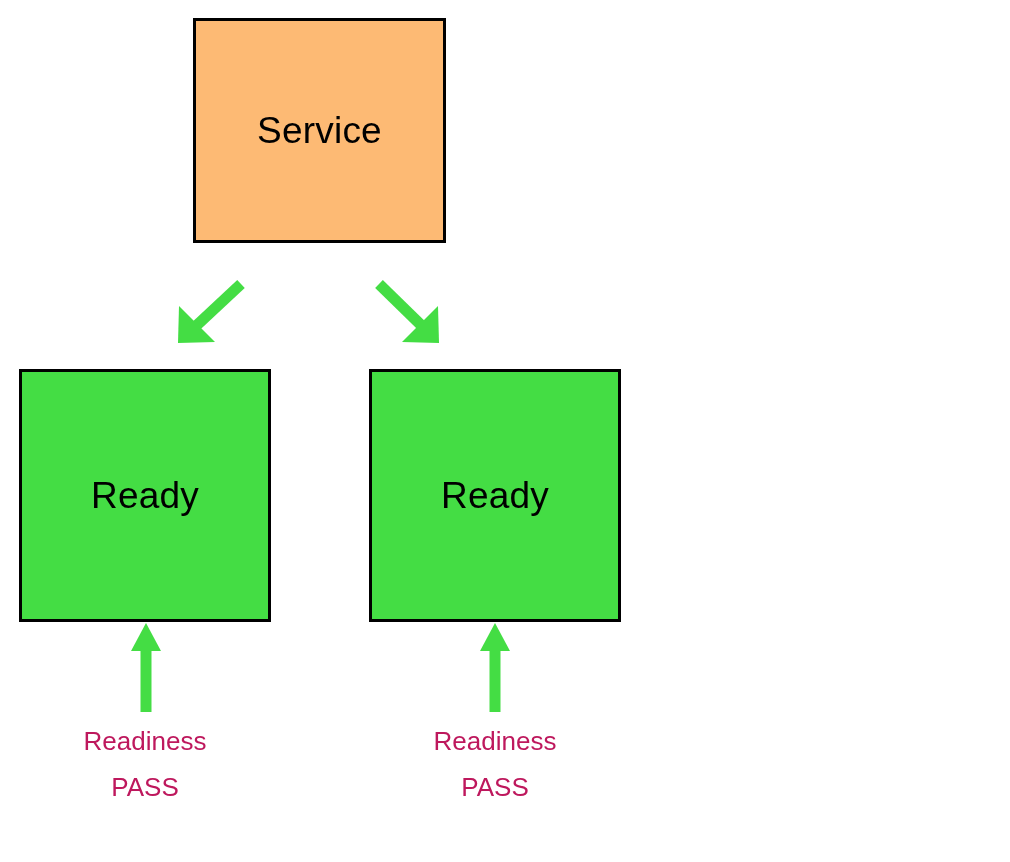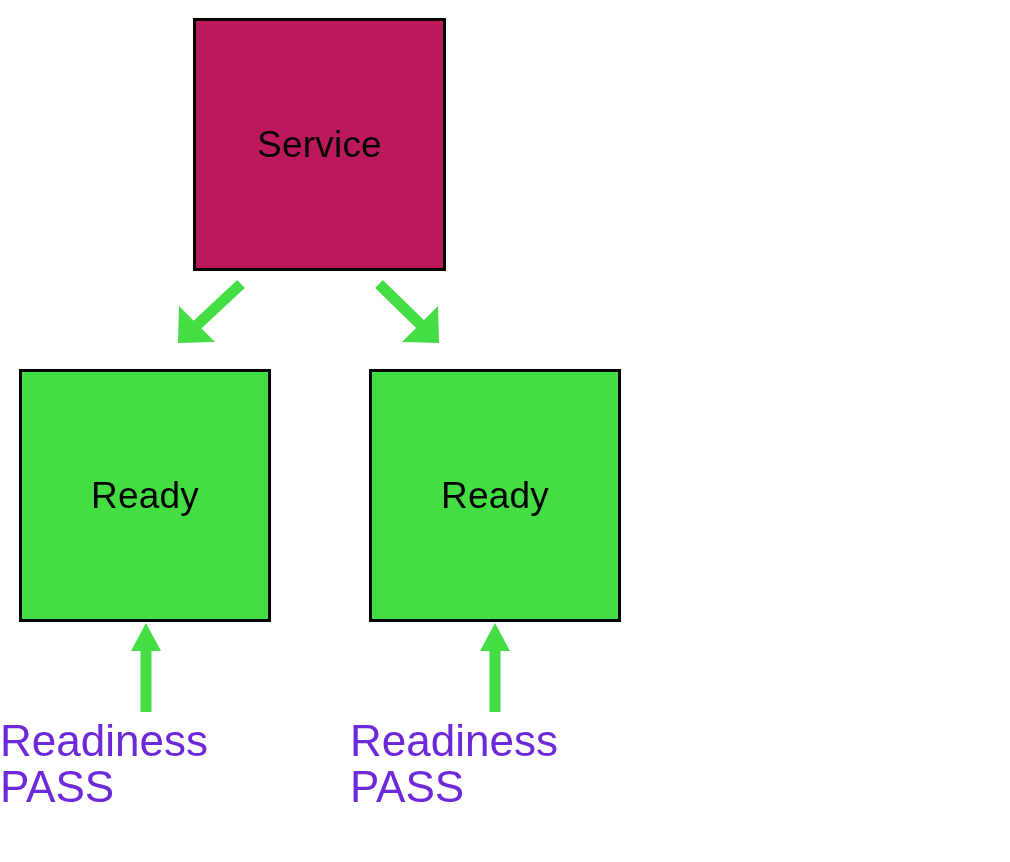--- a/index.html
+++ b/index.html
@@ -31,22 +31,22 @@
     line-height: 1;
     color: #000000;
     letter-spacing: 0.2px;
     white-space: nowrap;
   }
 
   #service-node {
     left: 193px;
     top: 18px;
     width: 253px;
-    height: 253px;
-    background: #be185d;
+    height: 225px;
+    background: #fdba74;
   }
   #ready-node-left {
     left: 19px;
     top: 369px;
     width: 252px;
     height: 253px;
     background: #44DD44;
   }
   #ready-node-right {
     left: 369px;
@@ -62,25 +62,25 @@
     left: 0;
     top: 0;
     width: 1010px;
     height: 862px;
     pointer-events: none;
   }
 
   
   .caption {
     position: absolute;
-    text-align: left;
+    text-align: center;
     font-family: "Liberation Sans", sans-serif;
-    font-size: 44px;
+    font-size: 26px;
     line-height: 46px;
-    color: #6d28d9;
+    color: #be185d;
     white-space: nowrap;
   }
   #caption-left {
     left: 0px;
     top: 718px;
     width: 290px;
   }
   #caption-right {
     left: 350px;
     top: 718px;

